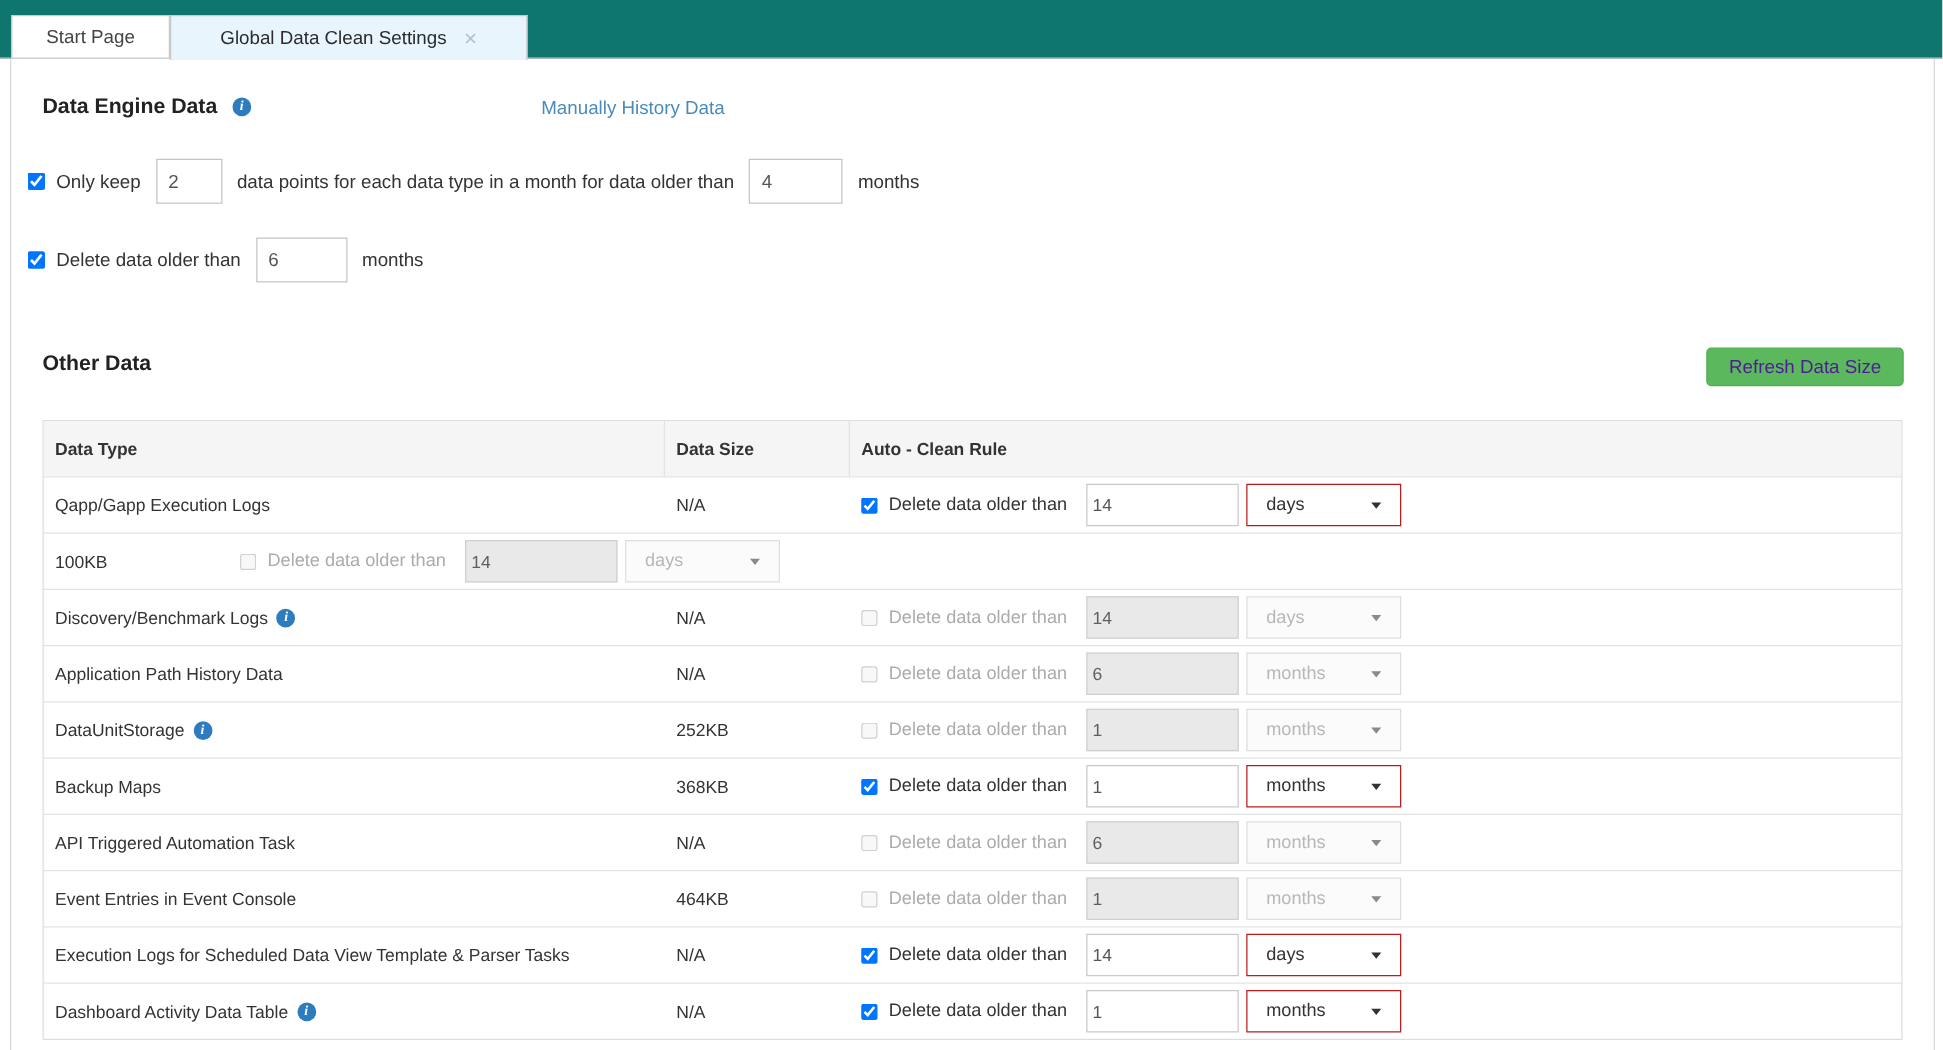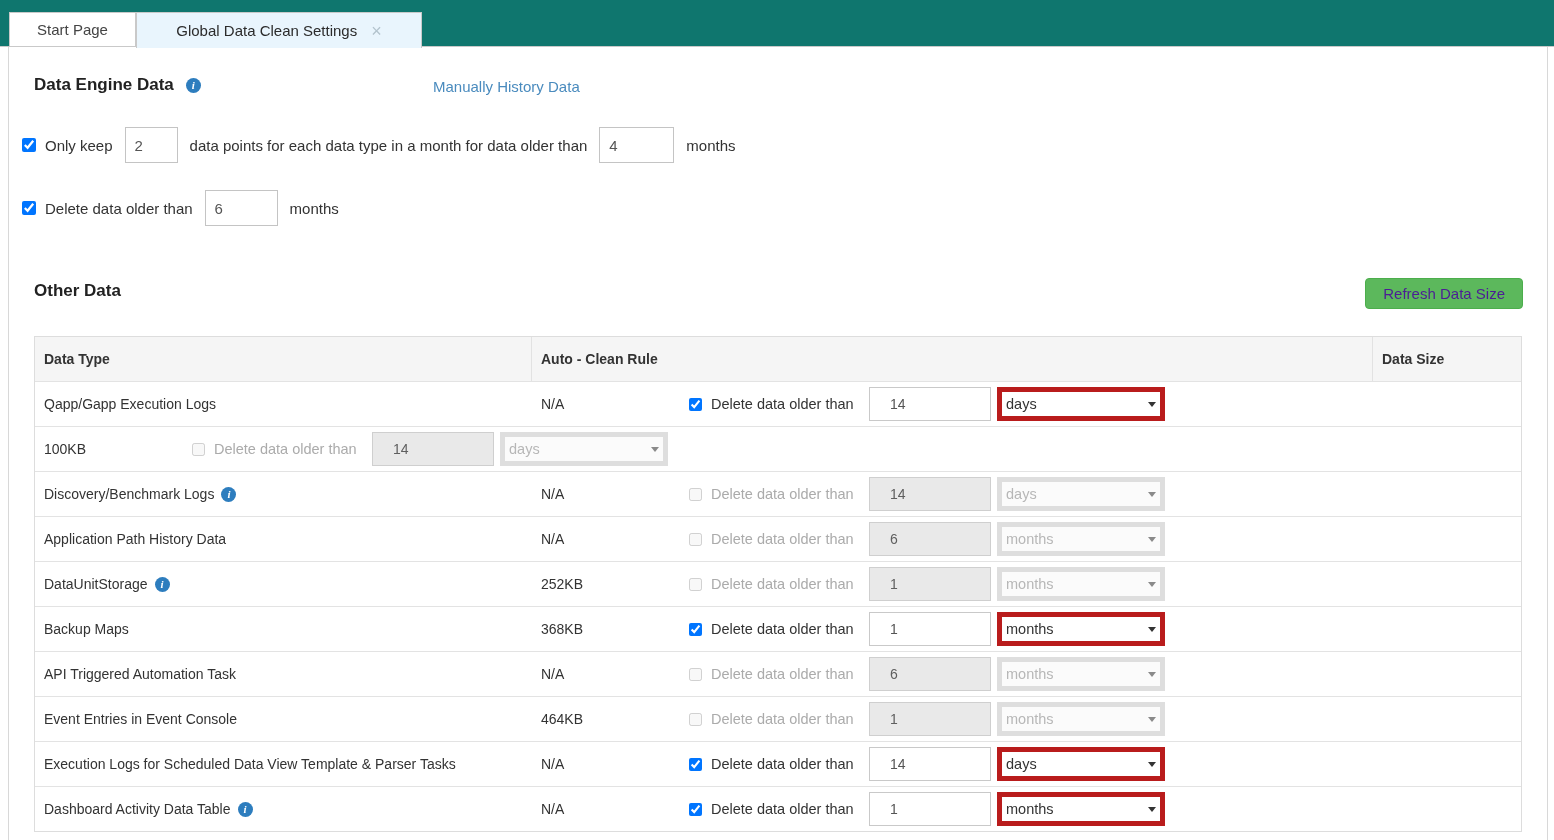--- a/index.html
+++ b/index.html
@@ -41,23 +41,23 @@
   .cell { padding-left:9px; }
   .col-type { width:497px; flex:none; }
   .col-size { width:148px; flex:none; }
   .col-rule { flex:1; }
   .trow { display:flex; height:45px; align-items:center; border-top:1px solid #e3e3e3; font-size:14px; }
   .type-cell { display:flex; align-items:center; gap:7px; color:#333; }
   .rule-cell { display:flex; align-items:center; }
   .rule-cell input[type=checkbox] { width:13px; height:13px; margin-right:9px; flex:none; }
   .rule-label { width:158px; flex:none; font-size:14.5px; color:#333; }
   .trow.off .rule-label { color:#ababab; }
-  .cell-input { width:122px; height:34px; border:1px solid #c9c9c9; background:#fff; font-size:14px; color:#555; padding-left:20px; font-family:inherit; flex:none; }
+  .cell-input { width:122px; height:34px; border:1px solid #c9c9c9; background:#fff; font-size:14px; color:#555; padding-left:4px; font-family:inherit; flex:none; }
   .trow.off .cell-input { background:#e9e9e9; border-color:#cfcfcf; color:#5f5f5f; }
-  .dropdown { width:168px; height:34px; border:5px solid #b91c1c; background:#fff; margin-left:6px; display:flex; align-items:center; justify-content:space-between; padding:0 4px; font-size:14.5px; color:#333; cursor:pointer; flex:none; }
+  .dropdown { width:124px; height:34px; border:1px solid #b91c1c; background:#fff; margin-left:6px; display:flex; align-items:center; justify-content:space-between; padding:0 15px; font-size:14.5px; color:#333; cursor:pointer; flex:none; }
   .caret { width:0; height:0; border-left:4.5px solid transparent; border-right:4.5px solid transparent; border-top:5px solid #333; }
   .trow.off .dropdown { background:#fbfbfb; border-color:#dedede; color:#b7b7b7; cursor:default; }
   .trow.off .caret { border-top-color:#8a8a8a; }
 </style>
 </head>
 <body>
 
 <div class="page">
 
   <div class="tabbar">
@@ -95,22 +95,22 @@
     </div>
 
     <div class="section-title title-other">
       <span>Other Data</span>
     </div>
     <button class="refresh-btn">Refresh Data Size</button>
 
     <div class="table">
       <div class="thead">
         <div class="cell col-type">Data Type</div>
+        <div class="cell col-size">Data Size</div>
         <div class="cell col-rule">Auto - Clean Rule</div>
-        <div class="cell col-size">Data Size</div>
       </div>
       <div id="table-body">
           <div class="trow">
     <div class="cell col-type type-cell">
       <span>Qapp/Gapp Execution Logs</span>
 
     </div>
     <div class="cell col-size">N/A</div>
     <div class="cell col-rule rule-cell">
       <input type="checkbox" checked="" style="">

